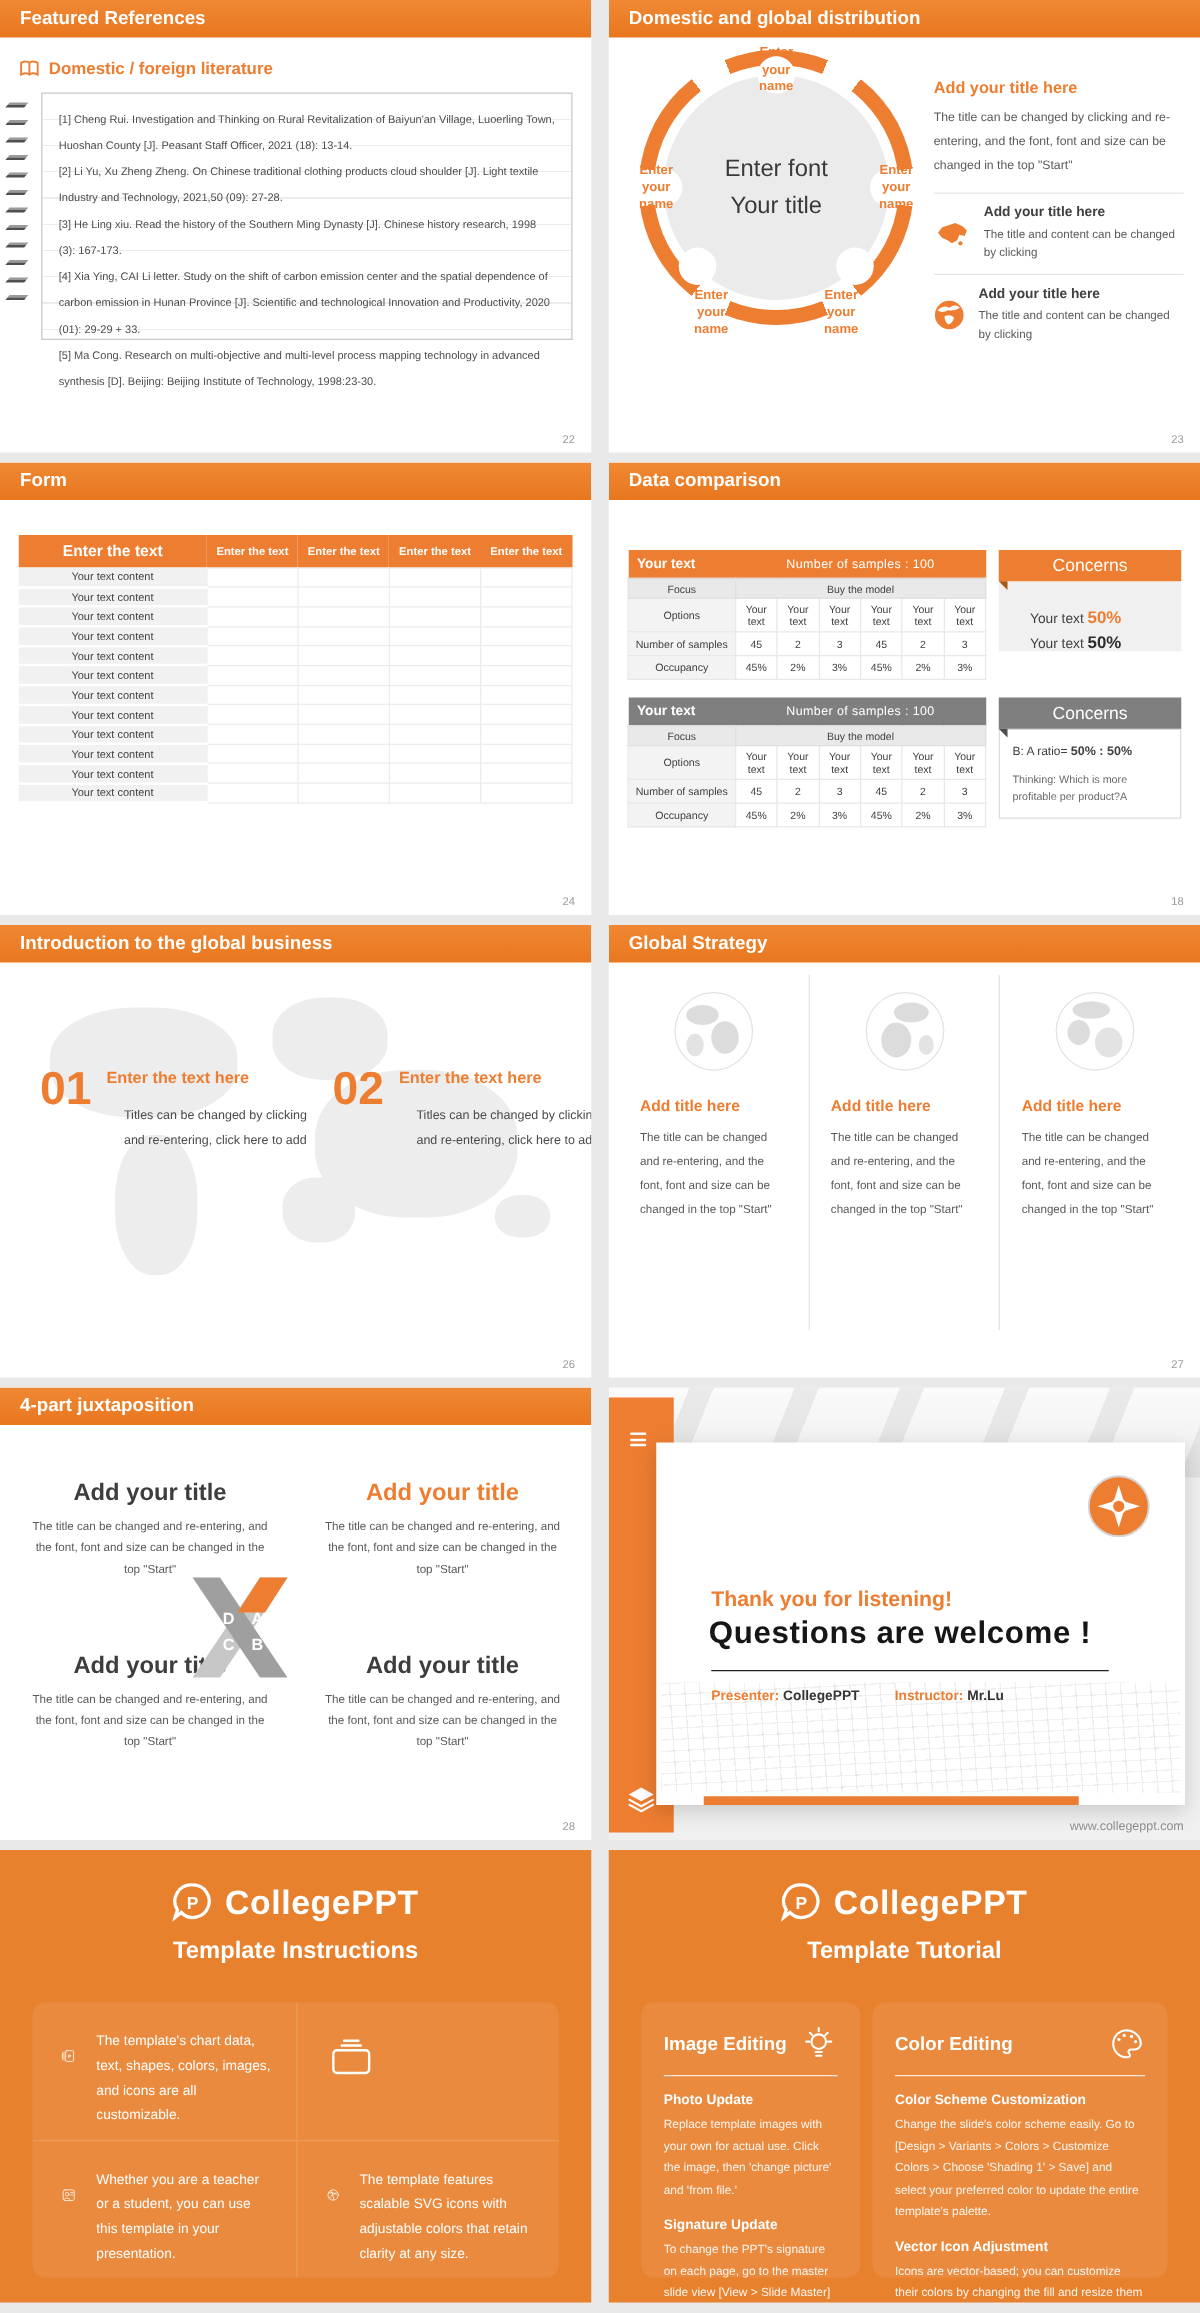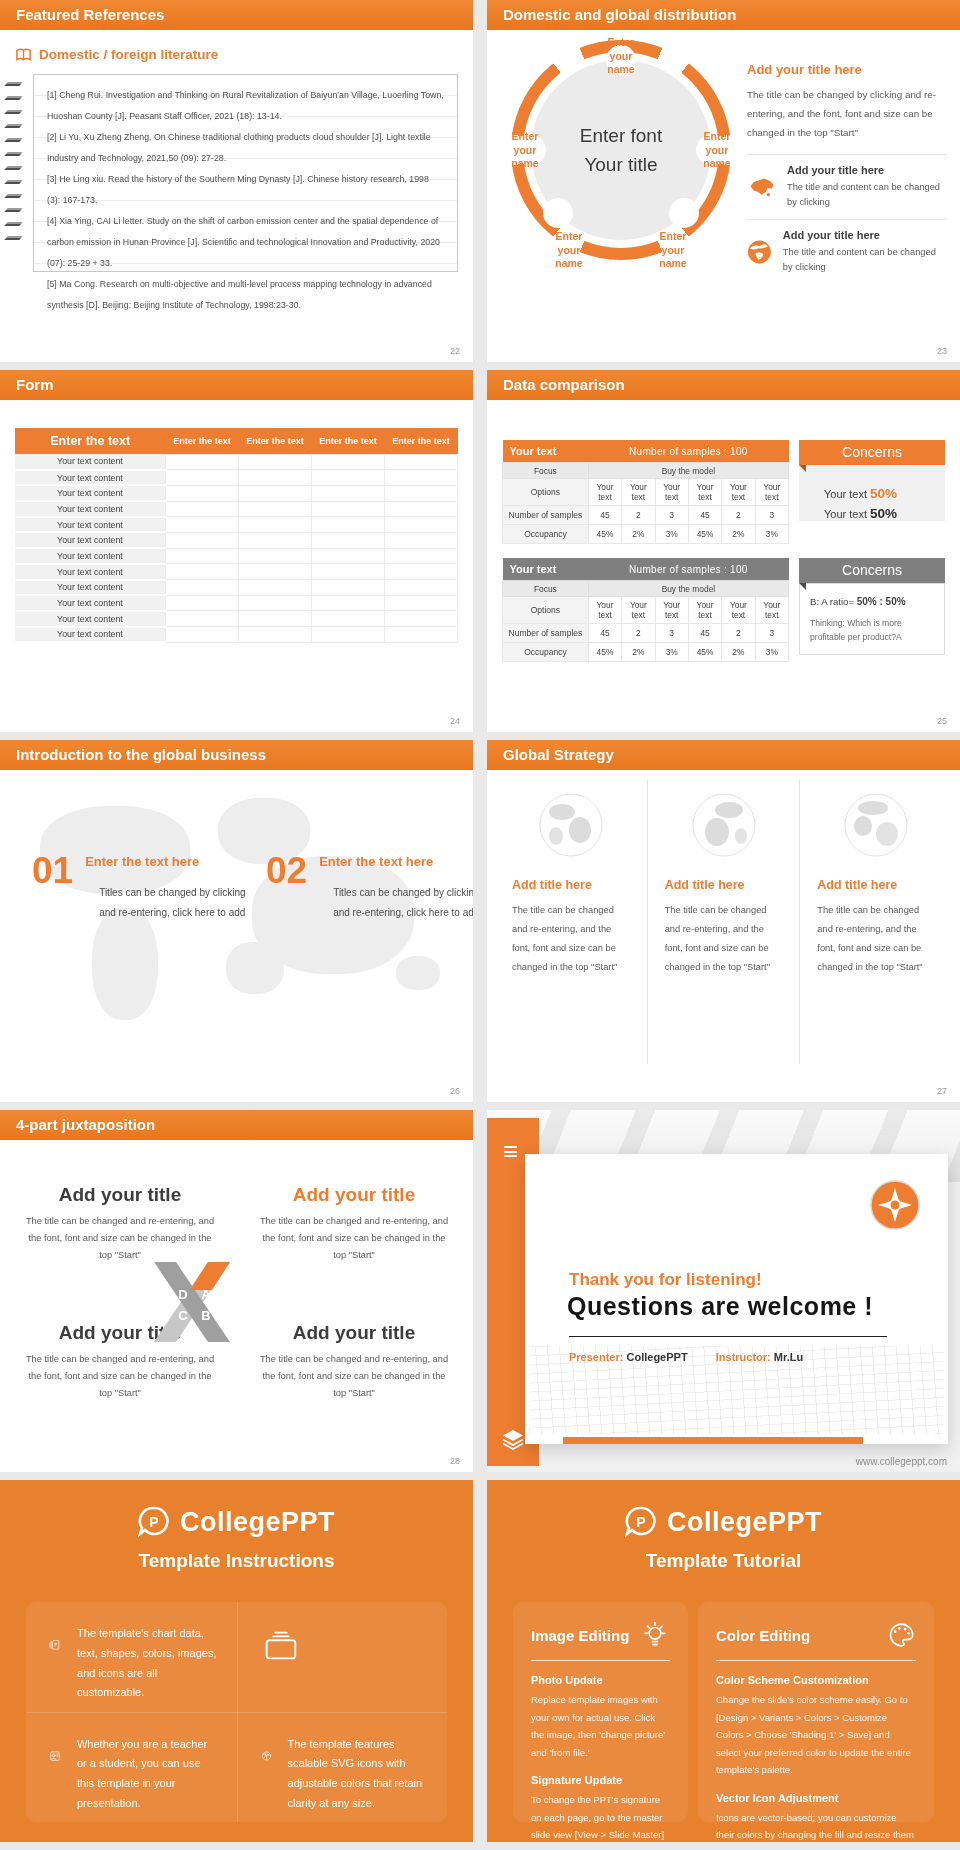--- a/index.html
+++ b/index.html
@@ -146,21 +146,21 @@
         <i class="coil"></i>
         <i class="coil"></i>
         <i class="coil"></i>
         <i class="coil"></i>
         <i class="coil"></i>
     </div>
     <div class="refbox">
       <p class="ref">[1] Cheng Rui. Investigation and Thinking on Rural Revitalization of Baiyun'an Village, Luoerling Town, Huoshan County [J]. Peasant Staff Officer, 2021 (18): 13-14.</p>
       <p class="ref">[2] Li Yu, Xu Zheng Zheng. On Chinese traditional clothing products cloud shoulder [J]. Light textile Industry and Technology, 2021,50 (09): 27-28.</p>
       <p class="ref">[3] He Ling xiu. Read the history of the Southern Ming Dynasty [J]. Chinese history research, 1998 (3): 167-173.</p>
-      <p class="ref">[4] Xia Ying, CAI Li letter. Study on the shift of carbon emission center and the spatial dependence of carbon emission in Hunan Province [J]. Scientific and technological Innovation and Productivity, 2020 (07): 25-29 + 33.</p>
+      <p class="ref">[4] Xia Ying, CAI Li letter. Study on the shift of carbon emission center and the spatial dependence of carbon emission in Hunan Province [J]. Scientific and technological Innovation and Productivity, 2020 (01): 29-29 + 33.</p>
       <p class="ref">[5] Ma Cong. Research on multi-objective and multi-level process mapping technology in advanced synthesis [D]. Beijing: Beijing Institute of Technology, 1998:23-30.</p>
     </div>
     <div class="pagenum">22</div>
   </section>
 
   <section class="slide">
     <div class="sbar"><span>Domestic and global distribution</span></div>
     <div class="ring"></div>
     <div class="blob"></div>
     <div class="notch" style="left:119px;top:45px"></div>
@@ -395,21 +395,21 @@
         <div class="l2"><span>Your text</span> <span class="pct">50%</span></div>
       </div>
     </div>
     <div class="cbox c2">
       <div class="chead">Concerns</div>
       <div class="cbody">
         <div class="ratio"><span>B: A ratio=</span> <b>50% : 50%</b></div>
         <p class="think">Thinking: Which is more profitable per product?A</p>
       </div>
     </div>
-    <div class="pagenum">25</div>
+    <div class="pagenum">18</div>
   </section>
 
   <section class="slide">
     <div class="sbar"><span>Introduction to the global business</span></div>
     <div class="mapblob" style="left:40px;top:66px;width:150px;height:88px"></div>
     <div class="mapblob" style="left:92px;top:168px;width:66px;height:112px"></div>
     <div class="mapblob" style="left:218px;top:58px;width:92px;height:66px"></div>
     <div class="mapblob" style="left:252px;top:116px;width:162px;height:118px"></div>
     <div class="mapblob" style="left:226px;top:202px;width:58px;height:52px"></div>
     <div class="mapblob" style="left:396px;top:216px;width:44px;height:34px"></div>

